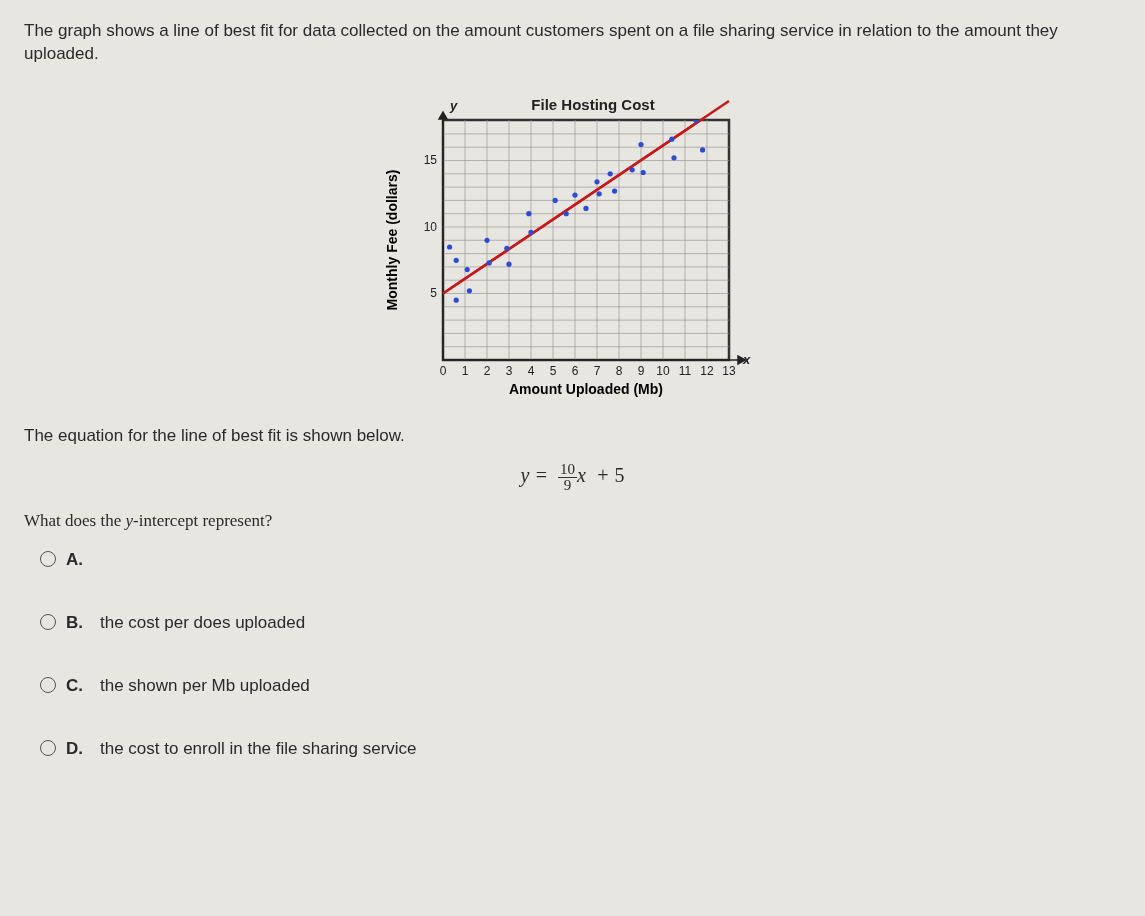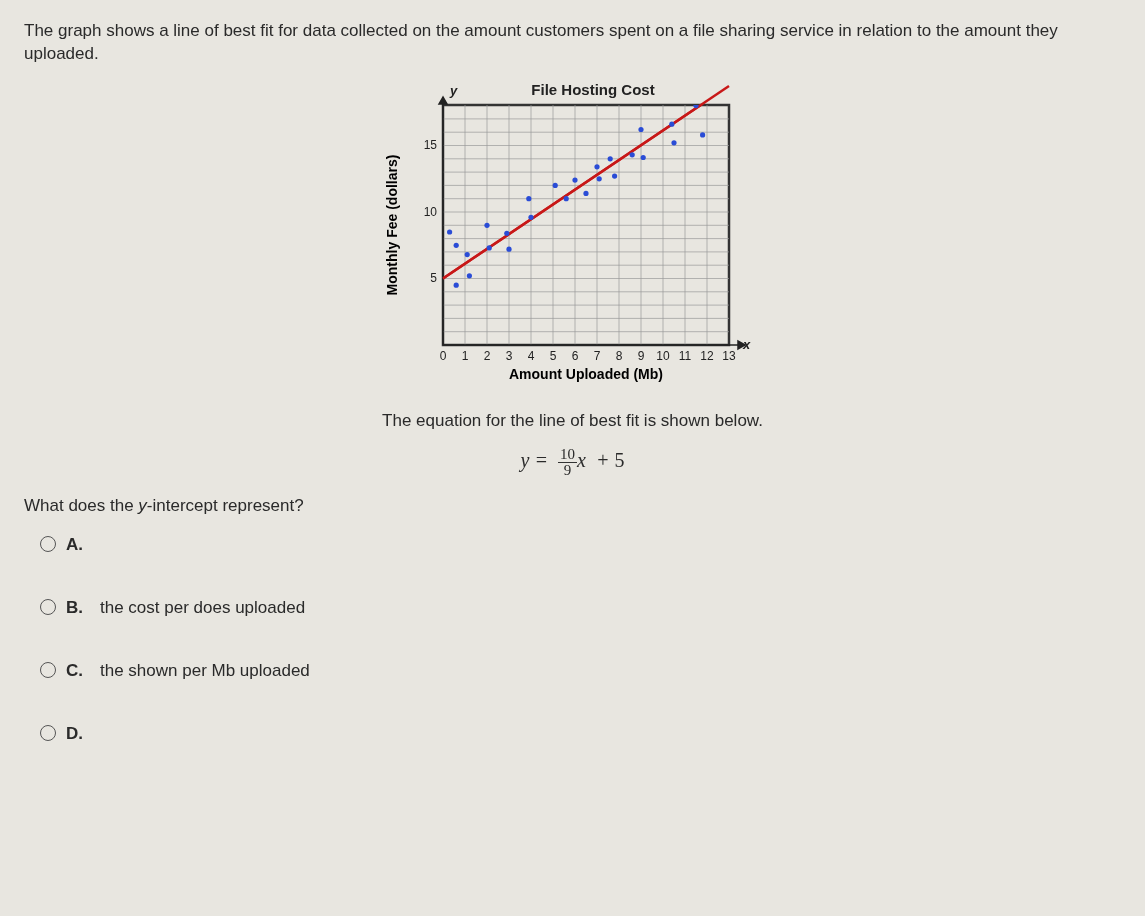--- a/index.html
+++ b/index.html
@@ -7,25 +7,25 @@
   padding: 20px 24px;
   width: 1145px;
   height: 916px;
   box-sizing: border-box;
   font-family: Arial, Helvetica, sans-serif;
   font-size: 17px;
   color: #2a2a2a;
   background: #e8e6e0;
   position: relative;
 }
-.intro { line-height: 1.35; margin-bottom: 9px; }
+.intro { line-height: 1.35; margin-bottom: 24px; }
 .chart-wrap { display: flex; justify-content: center; margin: 4px 0 18px; }
-.equation-line { line-height: 1.4; margin-top: 24px; text-align: center; }
+.equation-line { line-height: 1.4; margin-top: 24px; }
 .equation-center { text-align:center; margin-top:14px; margin-bottom:18px; font-family: 'Times New Roman', serif; font-style: italic; font-size:20px; }
-.question { margin-top: 6px; }
+.question { margin-top: 6px; font-family: Liberation Serif, serif; }
 .options { margin-top: 18px; }
 .option { display:flex; align-items:baseline; gap:10px; margin-bottom: 42px; padding-left:16px; }
 .option:last-child { margin-bottom: 0; }
 .radio { width:14px; height:14px; border:1.5px solid #555; border-radius:50%; flex:0 0 auto; position:relative; top:2px; }
 .opt-label { font-weight:bold; min-width:24px; }
 .italic { font-style: italic; }
 svg.chart { display:block; }
 .frac { display:inline-block; vertical-align:middle; text-align:center; line-height:1; font-style:normal; font-family:'Times New Roman',serif; }
 .frac .num { display:block; border-bottom:1.2px solid #333; padding:0 2px; font-size:15px;}
 .frac .den { display:block; padding:0 2px; font-size:15px;}
@@ -170,14 +170,15 @@
     <span>the cost per does uploaded</span>
   </div>
   <div class="option">
     <span class="radio"></span>
     <span class="opt-label">C.</span>
     <span>the shown per Mb uploaded</span>
   </div>
   <div class="option">
     <span class="radio"></span>
     <span class="opt-label">D.</span>
+    <span>the cost to enroll in the file sharing service</span>
   </div>
 </div>
 
 </body></html>

